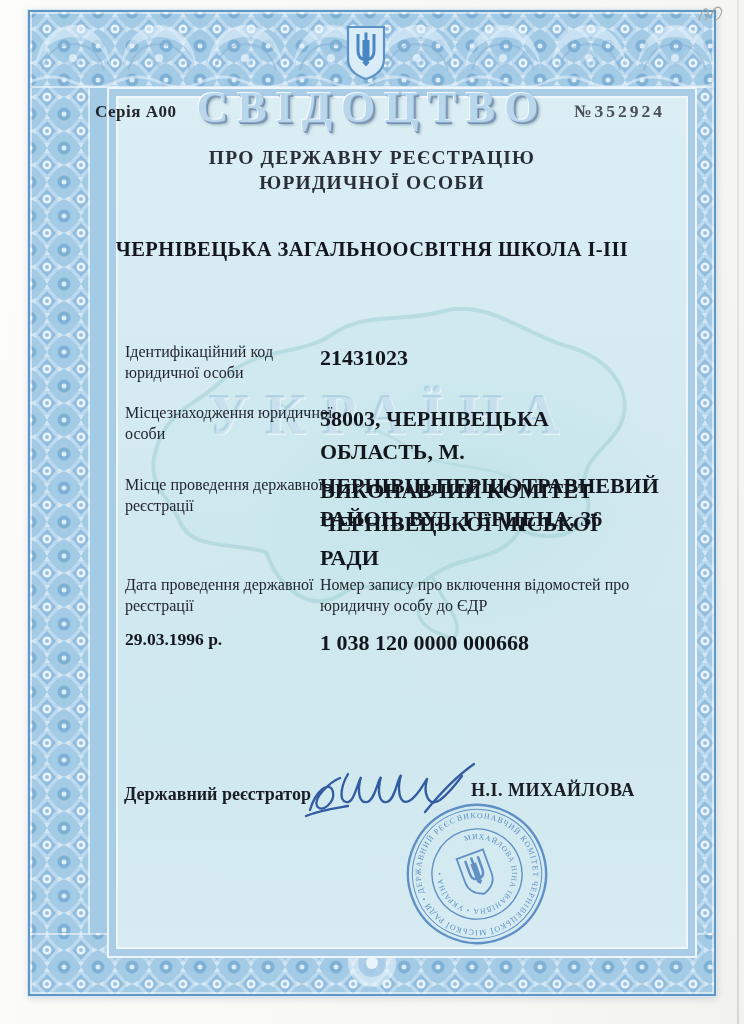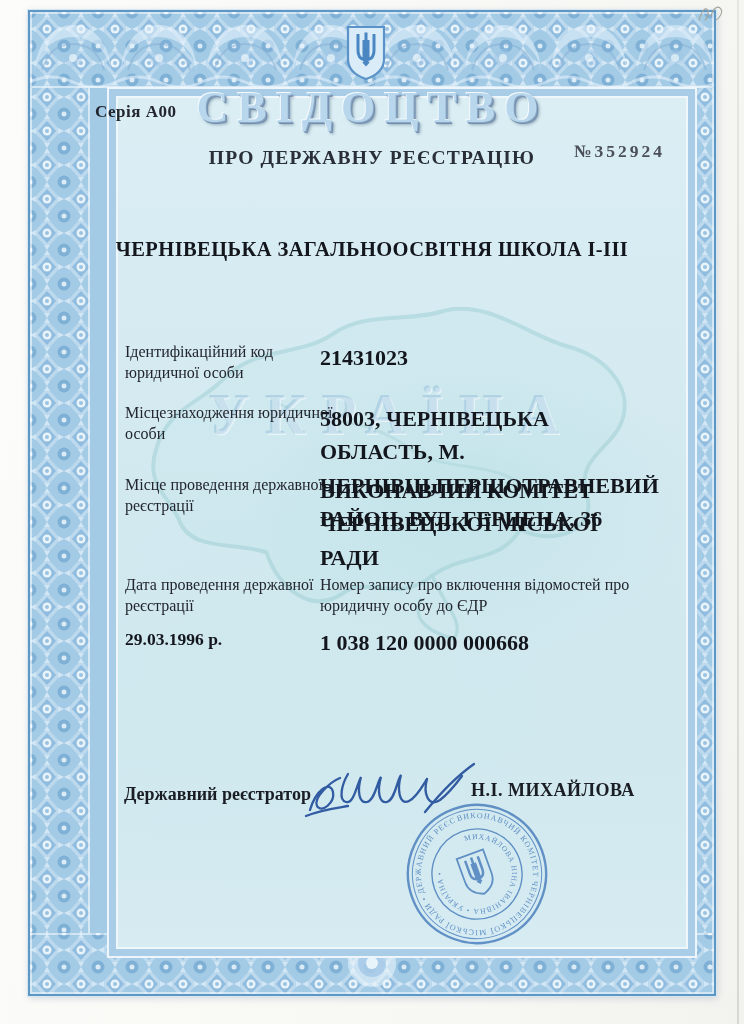--- a/index.html
+++ b/index.html
@@ -21,21 +21,21 @@
       radial-gradient(ellipse 420px 300px at 32% 68%, rgba(205,233,237,.6), transparent 72%),
       linear-gradient(180deg,#daeef4 0%,#d3e9f0 45%,#d0e8ee 75%,#d6ebf2 100%);
     box-shadow:0 0 0 2px #f0f7fb, 0 0 0 9px #a9cde7, 0 0 0 11px #eef6fb;}
 
   .emblem{position:absolute;left:345px;top:24px;width:42px;height:58px;}
   .pencil{position:absolute;left:694px;top:2px;width:32px;height:24px;}
 
   .t{position:absolute;color:#1b1e26;}
   .center{left:88px;width:568px;text-align:center;}
   .series{left:95px;top:102px;font-size:17px;font-weight:bold;color:#23262e;letter-spacing:.5px;}
-  .cert-no{left:574px;top:101px;font-size:17.5px;font-weight:600;color:#4b4f58;letter-spacing:3px;margin-top:40px;}
+  .cert-no{left:574px;top:101px;font-size:17.5px;font-weight:600;color:#4b4f58;letter-spacing:3px;}
   .title{top:82px;font-size:44px;font-weight:bold;letter-spacing:9px;color:#b9d7ec;
     text-shadow:-1px -1px 0 #f3f9fd, 1px 1px 0 #8aa6c4, 2px 2px 0 #7290ae, 3px 3px 3px rgba(78,98,124,.5);}
   .sub1{top:147px;font-size:19.5px;font-weight:600;letter-spacing:1.2px;color:#2a2e37;}
   .sub2{top:172px;font-size:19.5px;font-weight:600;letter-spacing:1.2px;color:#2a2e37;}
   .org1{top:238px;font-size:20.5px;font-weight:bold;letter-spacing:.4px;color:#14161d;}
   .org2{top:276px;font-size:20.5px;font-weight:bold;letter-spacing:.4px;color:#14161d;}
 
   .flabel{left:125px;width:212px;font-size:16px;line-height:1.32;color:#23262e;}
   .fvalue{left:320px;width:342px;font-size:22px;font-weight:bold;line-height:1.52;color:#14161d;}
   .flabel.col2{left:320px;width:338px;}
@@ -136,20 +136,21 @@
     <path d="M58,50 C60,55 64,58 62,61 C58,60 54,58 56,54" fill="none" stroke="#9fd0d5" stroke-width=".6"></path>
     <path d="M30,20 C38,24 46,22 54,28 C60,32 68,30 74,34" fill="none" stroke="#aad6da" stroke-width=".5"></path>
   </svg>
 
   <div class="t center wm-text">УКРАЇНА</div>
 
   <div class="t series">Серія А00</div>
   <div class="t cert-no">№352924</div>
   <div class="t center title">СВІДОЦТВО</div>
   <div class="t center sub1">ПРО ДЕРЖАВНУ РЕЄСТРАЦІЮ</div>
+  <div class="t center sub2">ЮРИДИЧНОЇ ОСОБИ</div>
 
   <div class="t center org1">ЧЕРНІВЕЦЬКА ЗАГАЛЬНООСВІТНЯ ШКОЛА І-ІІІ</div>
 
   <div class="t flabel r1">Ідентифікаційний код юридичної особи</div>
   <div class="t fvalue r1">21431023</div>
 
   <div class="t flabel r2">Місцезнаходження юридичної особи</div>
   <div class="t fvalue r2">58003, ЧЕРНІВЕЦЬКА ОБЛАСТЬ, М. ЧЕРНІВЦІ,ПЕРШОТРАВНЕВИЙ РАЙОН, ВУЛ. ГЕРЦЕНА, 36</div>
 
   <div class="t flabel r3">Місце проведення державної реєстрації</div>

